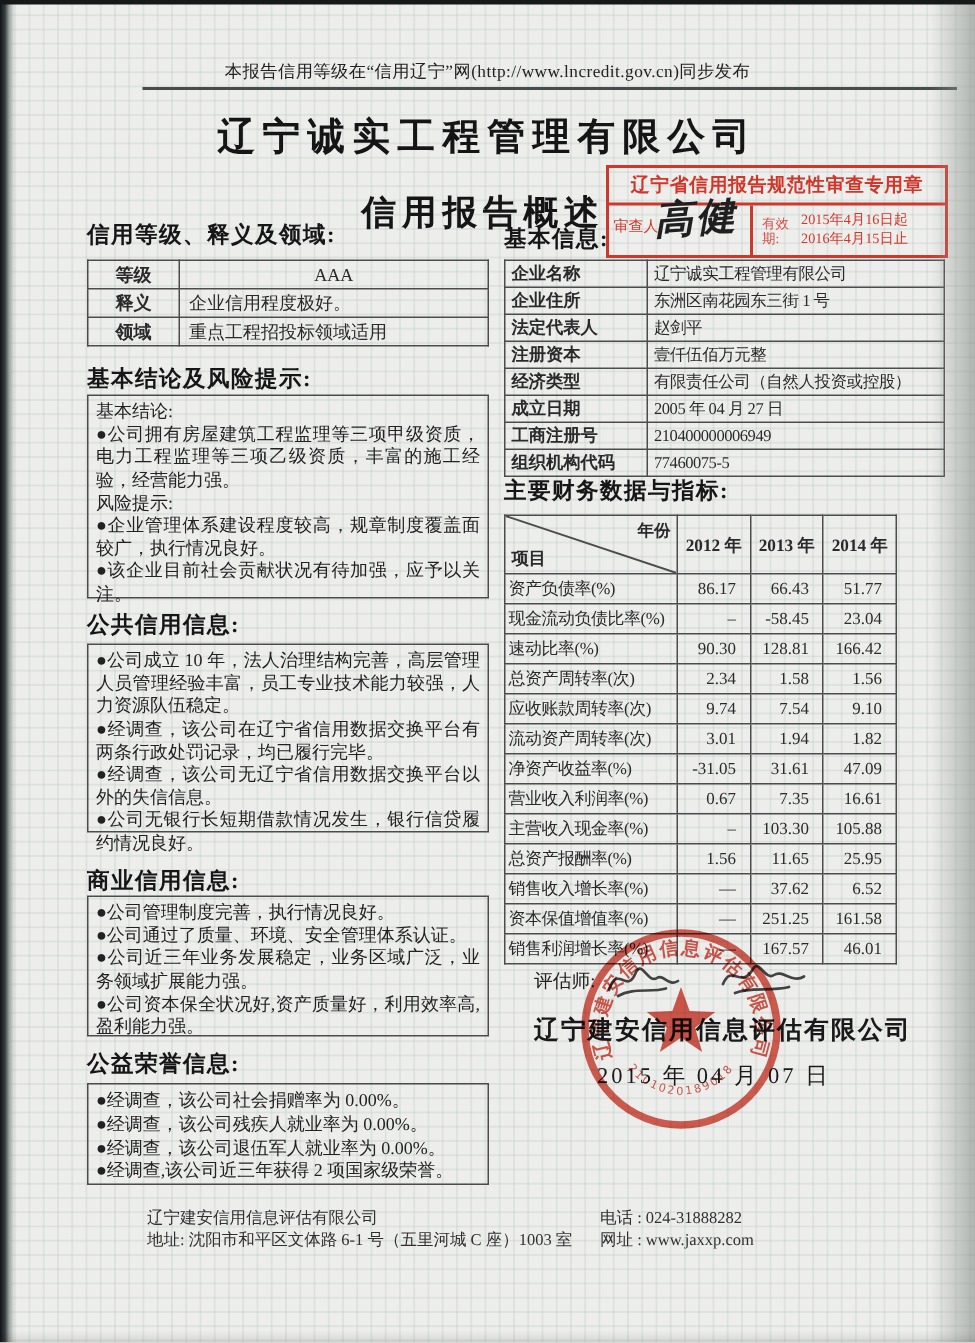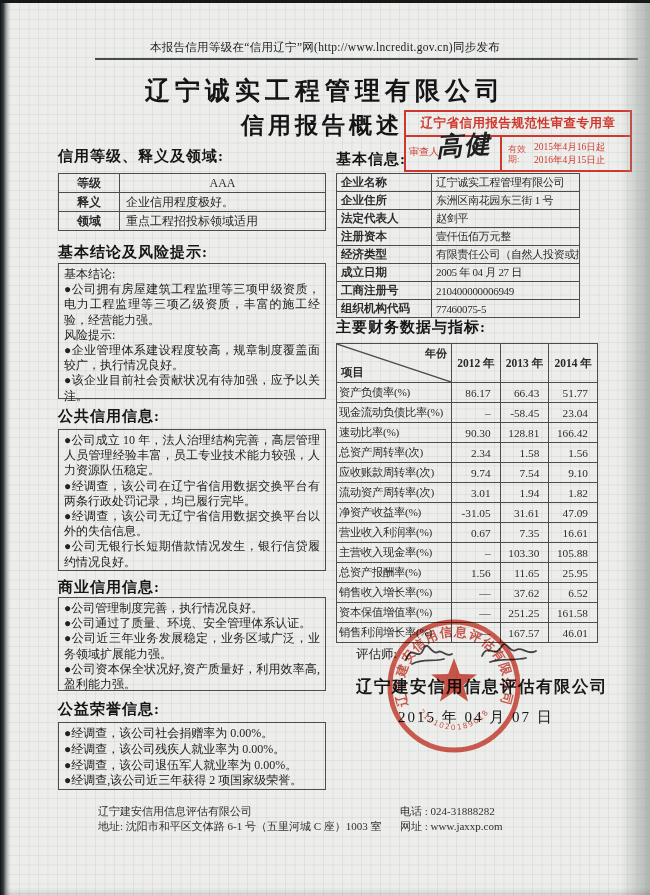--- a/index.html
+++ b/index.html
@@ -18,21 +18,21 @@
     background:linear-gradient(to right,#101214 0%,#3c4144 35%,#9aa09e 60%,rgba(240,241,239,0) 100%);}
   .edge-right{position:absolute;right:0;top:0;bottom:0;width:30px;
     background:linear-gradient(to right,rgba(150,158,154,0) 0%,rgba(148,156,152,.45) 65%,rgba(134,142,138,.60) 100%);}
   .edge-bottom{position:absolute;left:0;bottom:0;width:100%;height:8px;
     background:linear-gradient(to bottom,rgba(0,0,0,0) 0%,rgba(0,0,0,.10) 100%);}
 
   .abs{position:absolute;}
   .top-notice{left:0;top:40px;width:650px;text-align:center;font-size:11.5px;letter-spacing:.3px;color:#222;}
   .notice-rule{left:95px;top:58px;width:543px;height:2px;background:#474b4d;}
   .title1{left:0;top:74px;width:650px;text-align:center;font-size:25px;font-weight:bold;letter-spacing:5px;color:#151515;}
-  .title2{left:0;top:110px;width:644px;text-align:center;font-size:23px;font-weight:bold;letter-spacing:4px;color:#151515;}
+  .title2{left:0;top:126px;width:644px;text-align:center;font-size:23px;font-weight:bold;letter-spacing:4px;color:#151515;}
 
   
   .stamp{left:404px;top:110px;width:224px;height:58px;border:2px solid #cf372c;color:#cf372c;background:rgba(255,255,255,.06);}
   .stamp-title{height:23px;line-height:23px;border-bottom:2px solid #cf372c;text-align:center;font-weight:bold;font-size:12.5px;letter-spacing:.5px;white-space:nowrap;}
   .stamp-bottom{display:flex;height:33px;}
   .stamp-reviewer{position:relative;width:96px;border-right:2px solid #cf372c;font-size:10px;line-height:30px;padding-left:3px;box-sizing:border-box;}
   .stamp-handwriting{position:absolute;left:30px;top:-6px;font-size:26px;font-weight:600;color:#1f1f1f;transform:rotate(-4deg);letter-spacing:2px;font-style:italic;}
   .stamp-dates{flex:1;display:flex;align-items:center;font-size:9.5px;line-height:13px;padding-left:6px;border-radius:14px;}
   .stamp-vlabel{width:26px;font-size:9px;line-height:10px;opacity:.85;}
   .stamp-dl div{white-space:nowrap;}
@@ -44,29 +44,29 @@
   .rating-table{left:58px;top:173px;width:268px;border-collapse:collapse;}
   .rating-table td{border:1.5px solid #4c4c4c;height:18px;font-size:12px;padding:0 6px;}
   .rating-table td.lbl{width:48px;font-weight:bold;text-align:center;}
   .rating-table td.ctr{text-align:center;}
 
   .h-conclusion{left:58px;top:243px;}
   .box{border:1.5px solid #4c4c4c;box-sizing:border-box;padding:3px 5px;font-size:12px;line-height:15.2px;text-align:justify;color:#222;}
   .box p{margin:0;}
   .box-conclusion{left:58px;top:263px;width:268px;height:136px;}
   .h-public{left:58px;top:407px;}
-  .box-public{left:58px;top:429px;width:268px;height:142px;}
+  .box-public{left:58px;top:429px;width:268px;height:126px;}
   .h-business{left:58px;top:578px;}
   .box-business{left:58px;top:597px;width:268px;height:94px;}
   .h-honor{left:58px;top:700px;}
   .box-honor{left:58px;top:722px;width:268px;height:68px;line-height:15.8px;}
 
   
   .h-basic{left:336px;top:150px;}
-  .basic-table{left:336px;top:173px;width:244px;border-collapse:collapse;table-layout:fixed;padding-left:36px;}
+  .basic-table{left:336px;top:173px;width:294px;border-collapse:collapse;table-layout:fixed;padding-left:36px;}
   .basic-table td{border:1.5px solid #4c4c4c;height:17px;padding:0 4px;overflow:hidden;white-space:nowrap;}
   .basic-table td.lbl{width:86px;font-weight:bold;font-size:11.5px;}
   .basic-table td.val{font-size:11px;letter-spacing:-.3px;}
 
   .h-financial{left:336px;top:318px;}
   .fin-table{left:336px;top:343px;width:262px;border-collapse:collapse;table-layout:fixed;}
   .fin-table td,.fin-table th{border:1.5px solid #4c4c4c;overflow:hidden;}
   .fin-table th{height:38px;padding:0;position:relative;font-weight:bold;font-size:11.5px;}
   .fin-table th.yr{text-align:center;}
   .corner{width:114px;}

